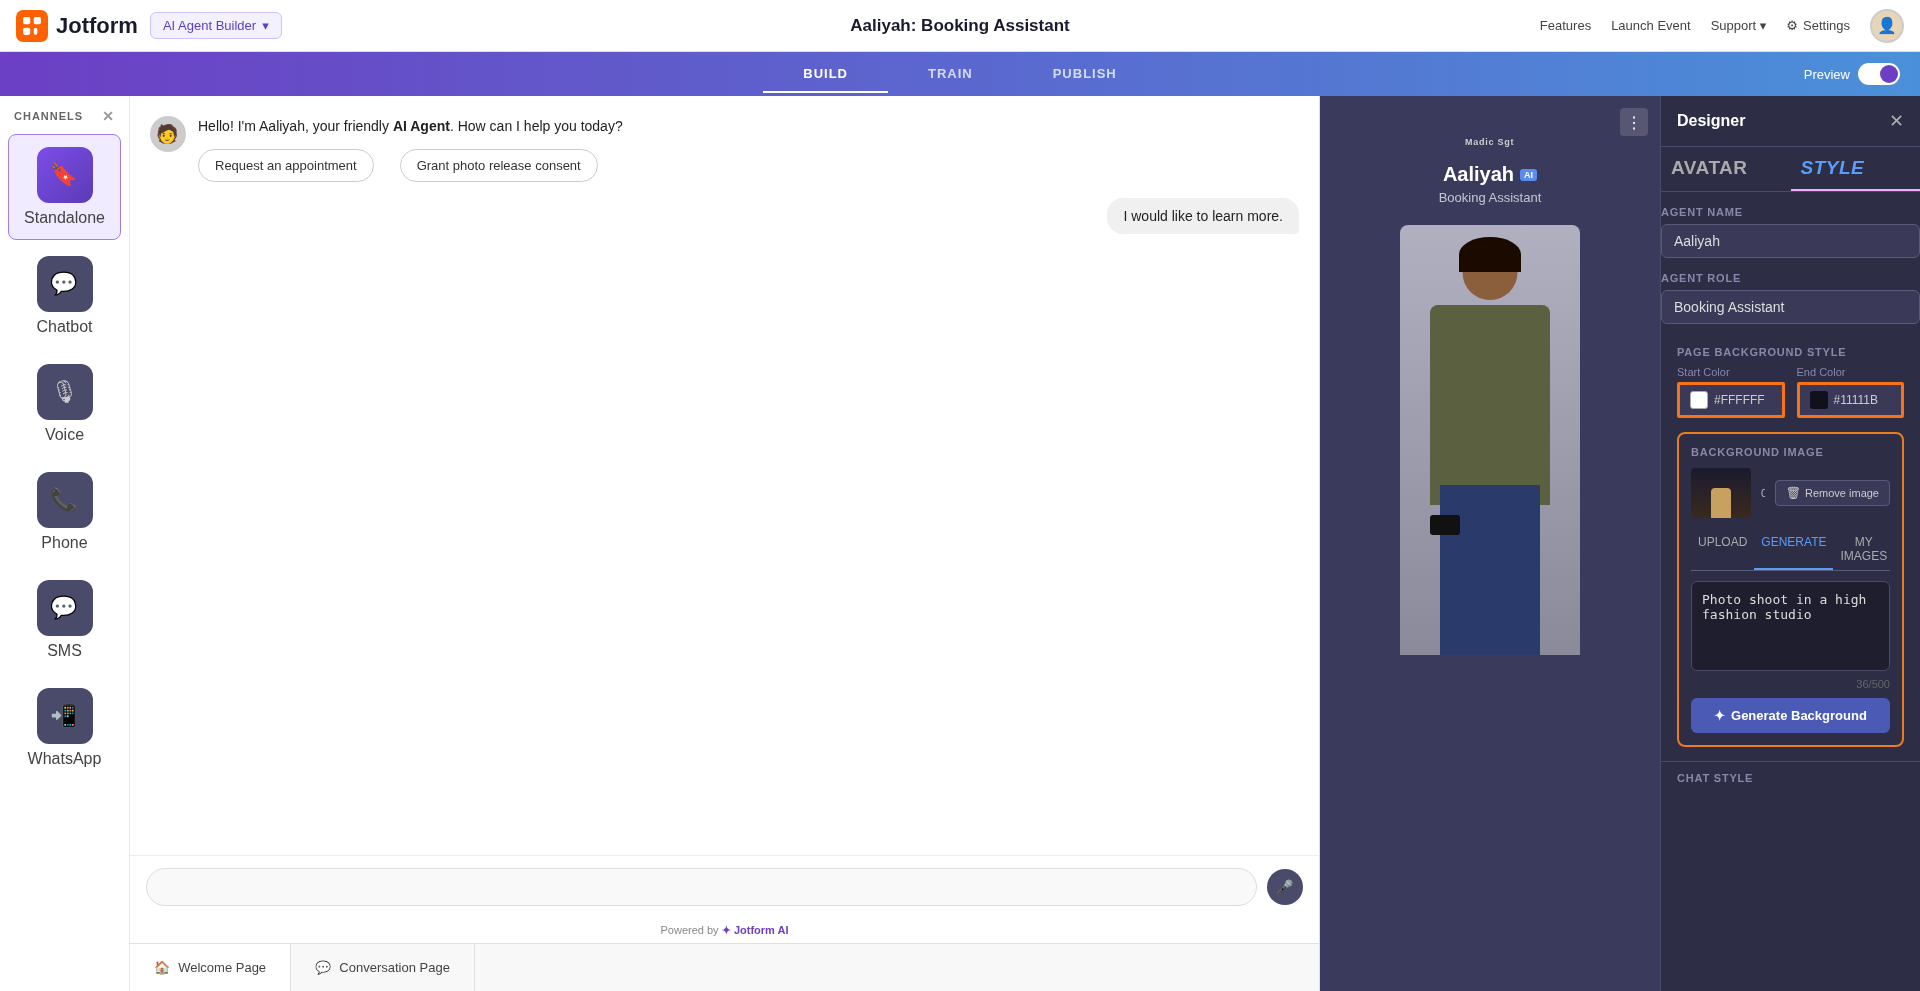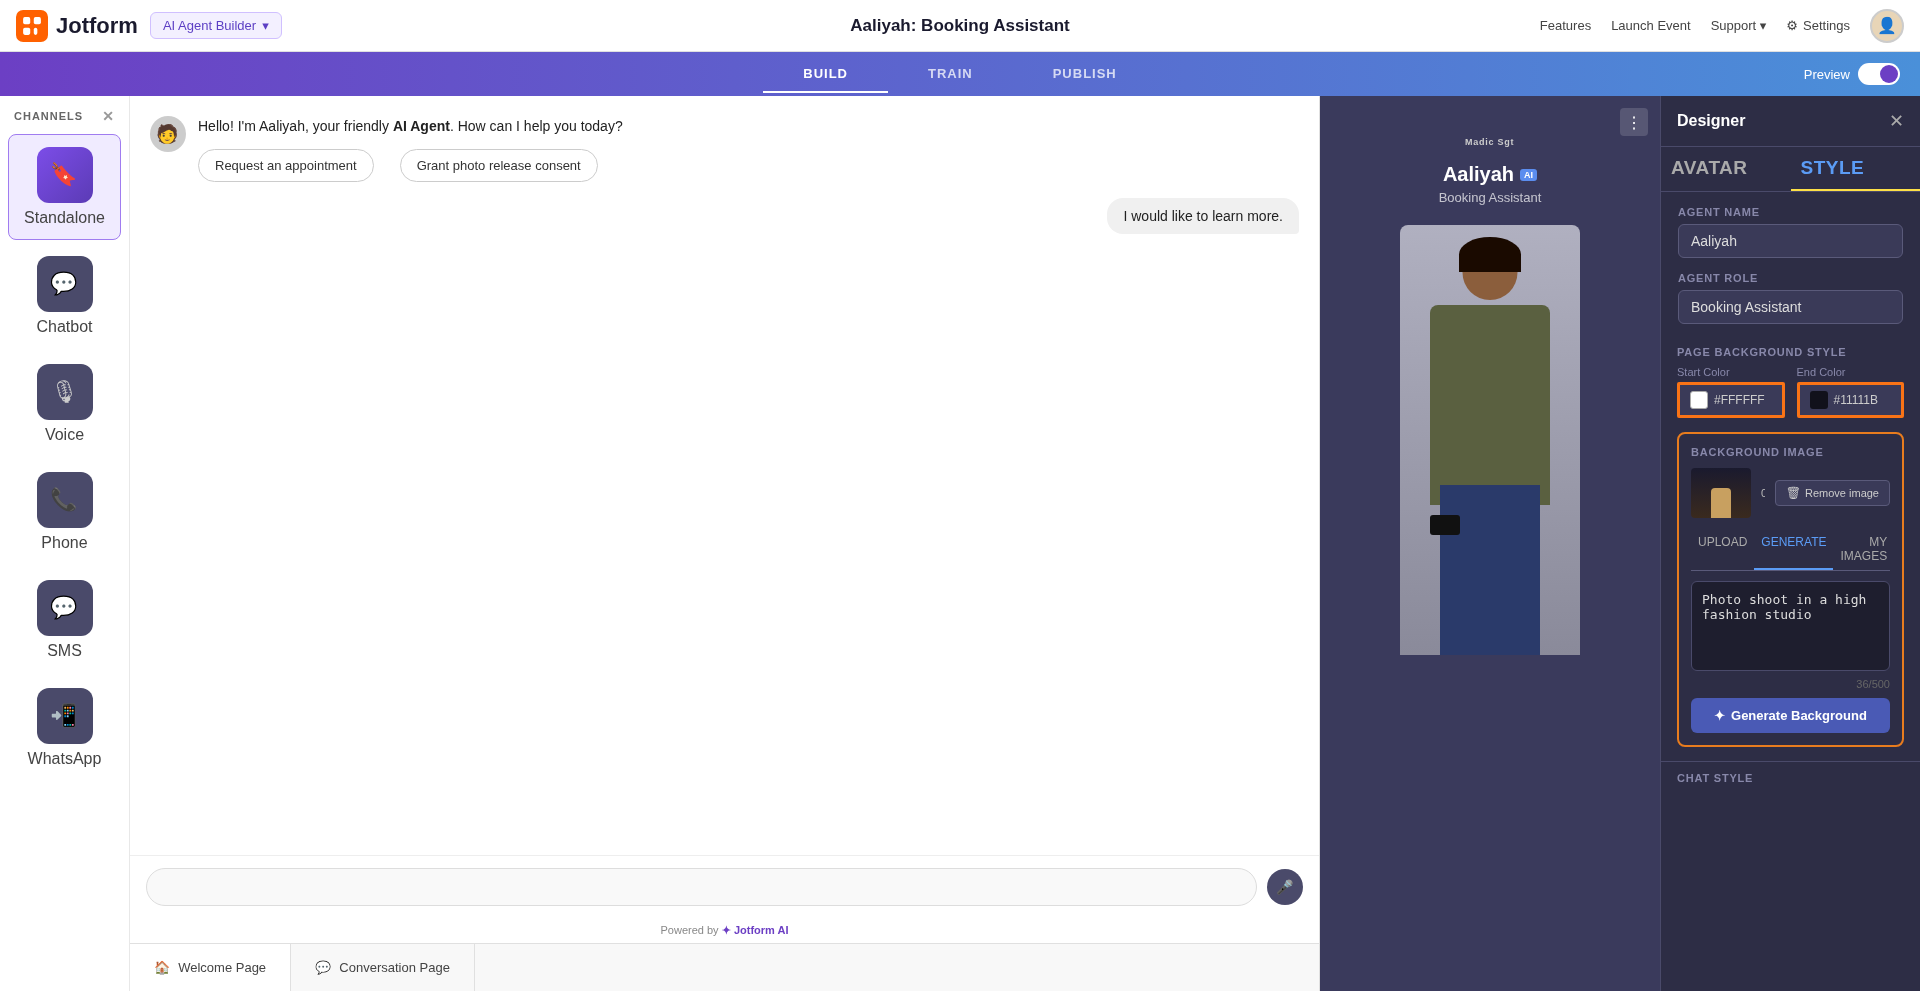--- a/index.html
+++ b/index.html
@@ -137,23 +137,23 @@
       padding: 14px 16px; border-bottom: 1px solid #4a4a6a;
     }
     .designer-title { font-size: 16px; font-weight: 600; color: #fff; }
     .designer-close { color: #aaa; cursor: pointer; font-size: 18px; }
 
     .designer-tabs { display: flex; border-bottom: 1px solid #4a4a6a; }
     .designer-tab {
       flex: 1; text-align: left; padding: 10px; font-size: 19px; font-weight: 600;
       color: #aaa; cursor: pointer; letter-spacing: 0.5px;
     }
-    .designer-tab.active { color: #5b9cf6; border-bottom: 2px solid #fde047; }
-
-    .designer-section { padding: 14px 17px; }
+    .designer-tab.active { color: #5b9cf6; border-bottom: 2px solid #f0abfc; font-style: italic; }
+
+    .designer-section { padding: 14px 0; }
     .field-label { font-size: 11px; font-weight: 600; color: #8888aa; letter-spacing: 0.8px; margin-bottom: 6px; text-transform: uppercase; }
     .designer-input {
       width: 100%; background: #3a3a58; border: 1px solid #5a5a7a; border-radius: 6px;
       padding: 8px 12px; font-size: 14px; color: #ddd; outline: none;
     }
 
     .bg-style-section { padding: 8px 16px 14px; }
     .color-row { display: flex; gap: 12px; margin-top: 8px; }
     .color-item { flex: 1; }
     .color-sub-label { font-size: 11px; color: #8888aa; margin-bottom: 4px; }
@@ -172,21 +172,21 @@
     .bg-image-row { display: flex; align-items: center; gap: 10px; margin-bottom: 10px; }
     .bg-thumbnail { width: 60px; height: 50px; background: #1a1a2e; border-radius: 4px; overflow: hidden; display: flex; align-items: center; justify-content: center; font-size: 20px; }
     .bg-filename { font-size: 11px; color: #bbb; flex: 1; overflow: hidden; text-overflow: ellipsis; white-space: nowrap; }
     .remove-btn {
       display: flex; align-items: center; gap: 4px; background: #3a3a58; border: 1px solid #5a5a7a;
       border-radius: 4px; padding: 5px 10px; font-size: 11px; color: #ccc; cursor: pointer;
     }
     .trash-icon { font-size: 12px; }
 
     .bg-image-tabs { display: flex; margin-bottom: 10px; border-bottom: 1px solid #5a5a7a; }
-    .bg-image-tab { flex: 1; text-align: right; padding: 7px; font-size: 12px; color: #aaa; cursor: pointer; font-weight: 500; }
+    .bg-image-tab { flex: 1; text-align: center; padding: 7px; font-size: 12px; color: #aaa; cursor: pointer; font-weight: 500; }
     .bg-image-tab.active { color: #5b9cf6; border-bottom: 2px solid #5b9cf6; }
 
     .prompt-textarea {
       width: 100%; background: #1e1e2e; border: 1px solid #4a4a6a; border-radius: 6px;
       padding: 10px; font-size: 13px; color: #ddd; resize: none; height: 90px; outline: none;
     }
     .prompt-counter { text-align: right; font-size: 11px; color: #666; margin-top: 3px; }
 
     .generate-btn {
       width: 100%; background: #4a5ab5; border: none; border-radius: 6px;

